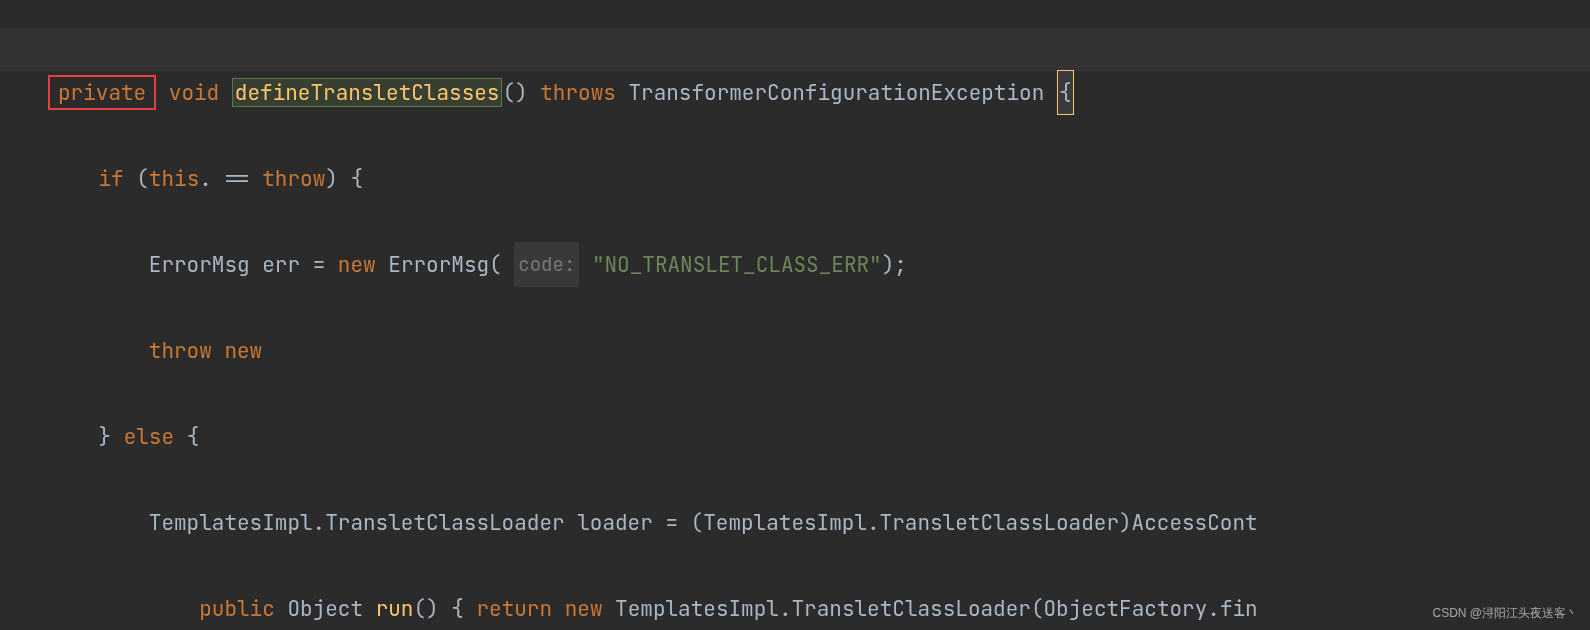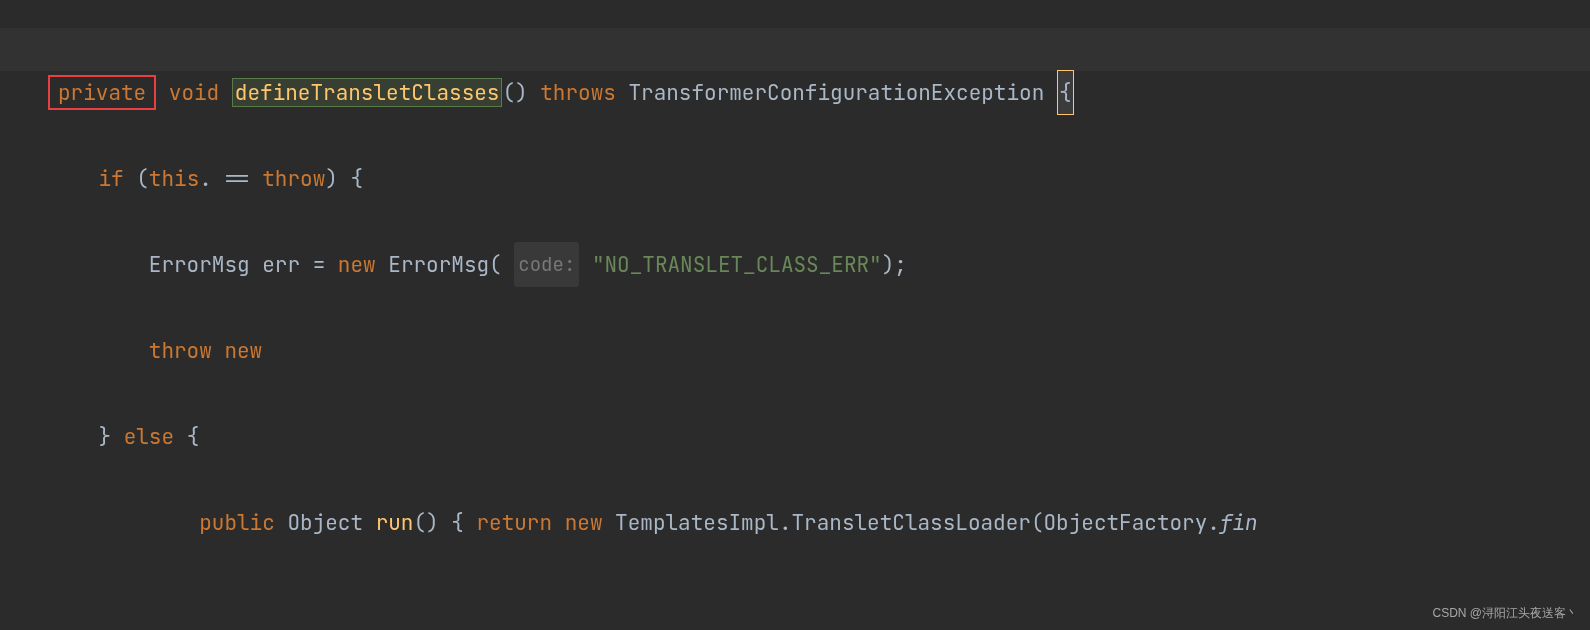--- a/index.html
+++ b/index.html
@@ -37,21 +37,21 @@
     .kw-field { color: #9876aa; }
     .kw-string { color: #6a8759; }
     .kw-param-hint { 
       color: #787878; 
       background-color: #393939;
       padding: 1px 4px;
       border-radius: 3px;
       font-size: 19px;
     }
     .plain { color: #a9b7c6; }
-    .italic { font-style: italic; }
+    .italic { }
     .red-box {
       border: 2px solid #e84040;
       padding: 5px 8px;
       display: inline-block;
       line-height: 1;
     }
     .green-box {
       border: 1px solid #5a7a4a;
       background-color: rgba(90, 122, 74, 0.25);
       padding: 3px 2px;
@@ -84,20 +84,21 @@
 <body>
 
 <div class="first-line-bg"></div>
 
 <div class="editor">
 <div class="code-line"><span class="red-box"><span class="kw-orange">private</span></span><span class="plain"> </span><span class="kw-orange">void</span><span class="plain"> </span><span class="green-box"><span class="kw-method">defineTransletClasses</span></span><span class="plain">()</span><span class="plain"> </span><span class="kw-orange">throws</span><span class="plain"> </span><span class="plain">TransformerConfigurationException</span><span class="plain"> </span><span class="cursor-brace">{</span></div>
 <div class="code-line"><span>    </span><span class="kw-orange">if</span><span class="plain"> </span><span class="plain">(</span><span class="kw-orange">this</span><span class="plain">.</span><span class="plain"> == </span><span class="kw-orange">throw</span><span class="plain">) {</span></div>
 <div class="code-line"><span>        </span><span class="plain">ErrorMsg</span><span class="plain"> </span><span class="plain">err</span><span class="plain"> = </span><span class="kw-orange">new</span><span class="plain"> </span><span class="plain">ErrorMsg(</span><span class="plain"> </span><span class="kw-param-hint">code:</span><span class="plain"> </span><span class="kw-string">"NO_TRANSLET_CLASS_ERR"</span><span class="plain">);</span></div>
 <div class="code-line"><span>        </span><span class="kw-orange">throw</span><span class="plain"> </span><span class="kw-orange">new</span><span class="plain"> </span></div>
 <div class="code-line"><span>    </span><span class="plain">}</span><span class="plain"> </span><span class="kw-orange">else</span><span class="plain"> </span><span class="plain">{</span></div>
+<div class="code-line"><span>        </span><span class="plain">TemplatesImpl.TransletClassLoader loader = (TemplatesImpl.TransletClassLoader)AccessCont</span></div>
 <div class="code-line"><span>            </span><span class="kw-orange">public</span><span class="plain"> </span><span class="plain">Object</span><span class="plain"> </span><span class="kw-method">run</span><span class="plain">()</span><span class="plain"> { </span><span class="kw-orange">return</span><span class="plain"> </span><span class="kw-orange">new</span><span class="plain"> </span><span class="plain">TemplatesImpl.TransletClassLoader(ObjectFactory.</span><span class="plain italic">fin</span></div>
 
 
 
 
 
 
 
 </div>
 

